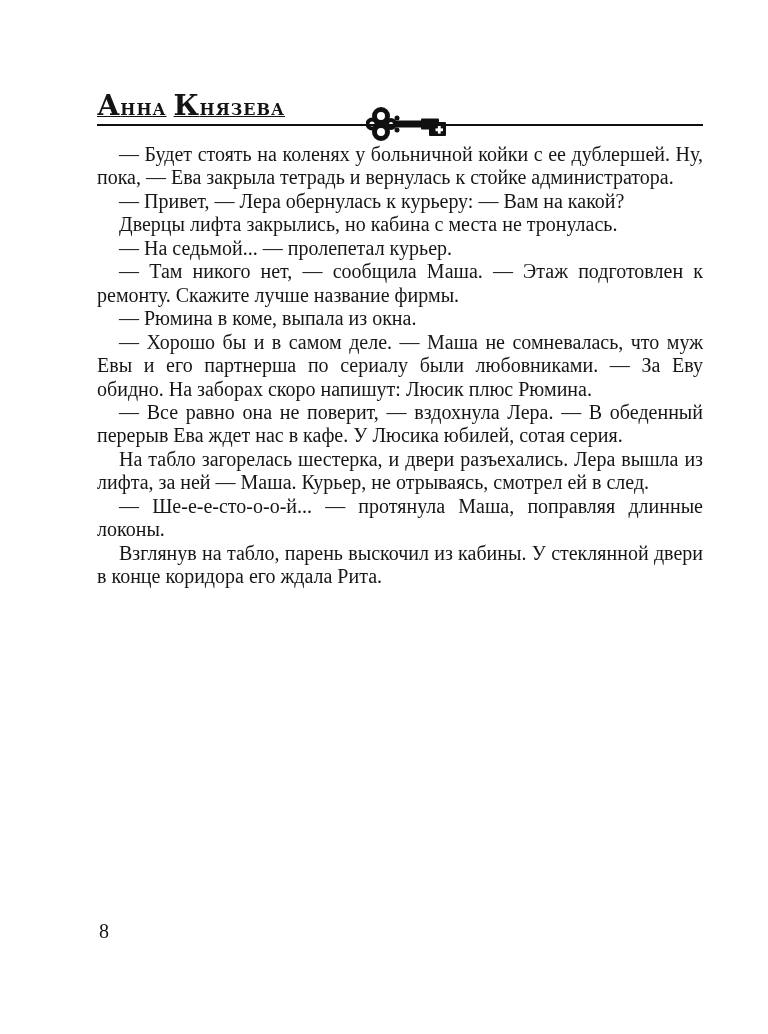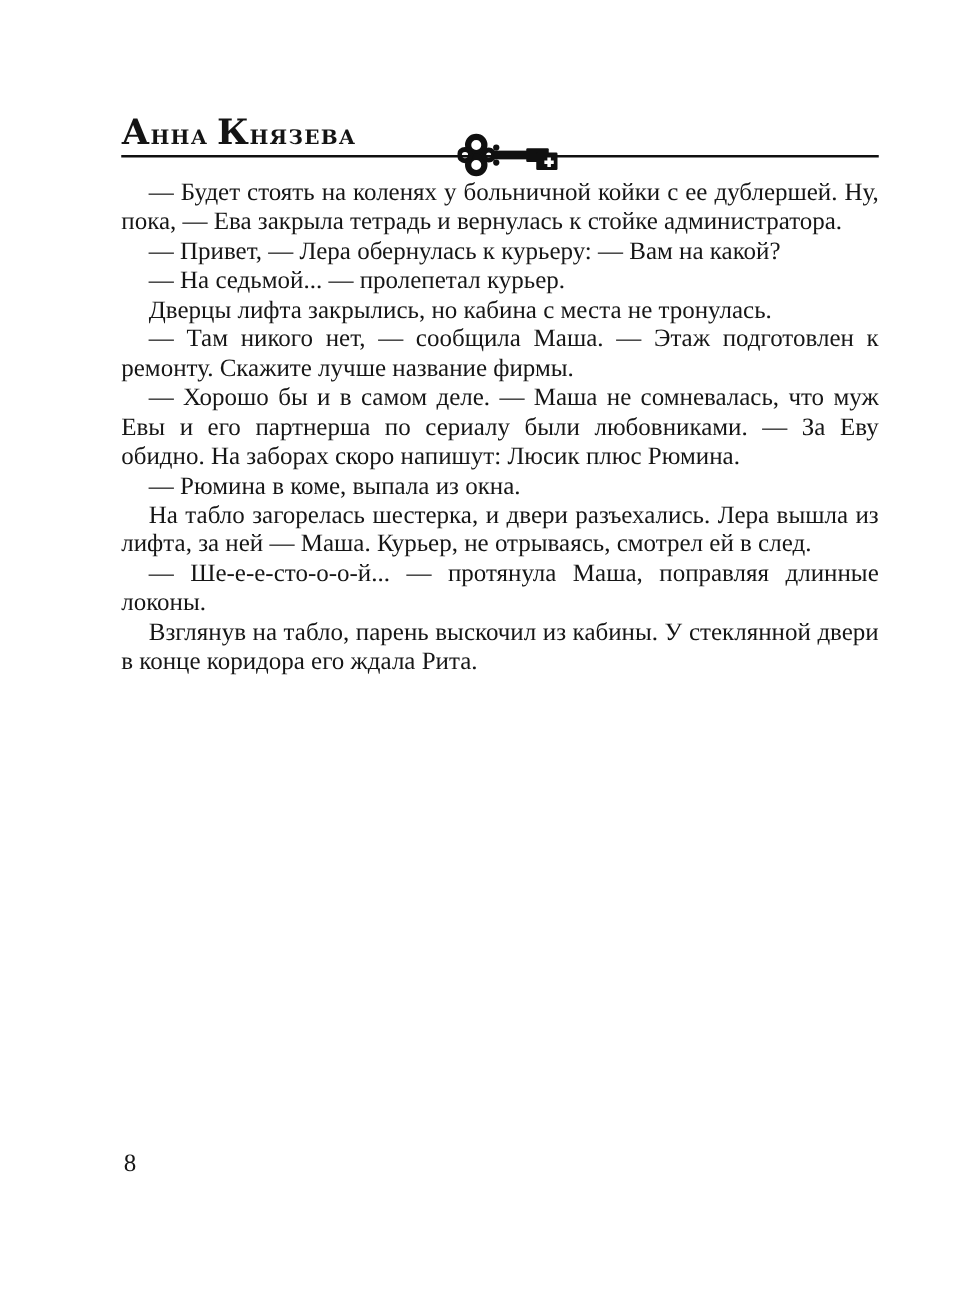--- a/index.html
+++ b/index.html
@@ -20,20 +20,21 @@
   
   .author {
     position: absolute;
     left: 97px;
     top: 92px;
     line-height: 1;
     white-space: nowrap;
     font-family: "DejaVu Serif", serif;
     font-weight: 700;
     color: #141414;
+    text-decoration: underline;
   }
   .author .cap {
     font-size: 28px;
     letter-spacing: 0.5px;
   }
   .author .sc {
     font-size: 16px;
     text-transform: uppercase;
     letter-spacing: 1px;
   }
@@ -115,25 +116,26 @@
       <g fill="#ffffff">
         <rect x="69.5" y="22.4" width="7.5" height="2.8"></rect>
         <rect x="71.9" y="20" width="2.8" height="7.6"></rect>
       </g>
     </svg>
   </div>
 
   <main class="body-text">
       <p class="para">— Будет стоять на коленях у больничной койки с ее дублер­шей. Ну, пока, — Ева закрыла тетрадь и вернулась к стойке адми­нистратора.</p>
       <p class="para">— Привет, — Лера обернулась к курьеру: — Вам на какой?</p>
+      <p class="para">Дверцы лифта закрылись, но кабина с места не тронулась.</p>
       <p class="para">— На седьмой... — пролепетал курьер.</p>
-      <p class="para">Дверцы лифта закрылись, но кабина с места не тронулась.</p>
       <p class="para">— Там никого нет, — сообщила Маша. — Этаж подготовлен к ремонту. Скажите лучше название фирмы.</p>
+      <p class="para">— Рюмина в коме, выпала из окна.</p>
       <p class="para">— Хорошо бы и в самом деле. — Маша не сомневалась, что муж Евы и его партнерша по сериалу были любовниками. — За Еву обидно. На заборах скоро напишут: Люсик плюс Рю­мина.</p>
-      <p class="para">— Рюмина в коме, выпала из окна.</p>
+      <p class="para">— Все равно она не поверит, — вздохнула Лера. — В обеден­ный перерыв Ева ждет нас в кафе. У Люсика юбилей, сотая серия.</p>
       <p class="para">На табло загорелась шестерка, и двери разъехались. Лера вы­шла из лифта, за ней — Маша. Курьер, не отрываясь, смотрел ей в след.</p>
       <p class="para">— Ше-е-е-сто-о-о-й... — протянула Маша, поправляя длинные локоны.</p>
       <p class="para">Взглянув на табло, парень выскочил из кабины. У стеклянной двери в конце коридора его ждала Рита.</p>
     </main>
 
   <div class="page-number">8</div>
 
 </div>
 
 </body></html>

